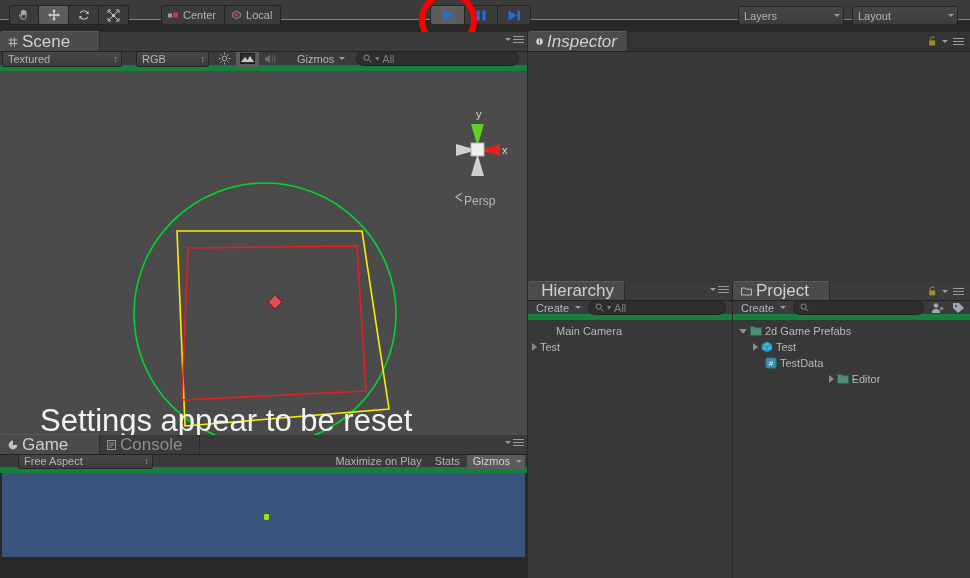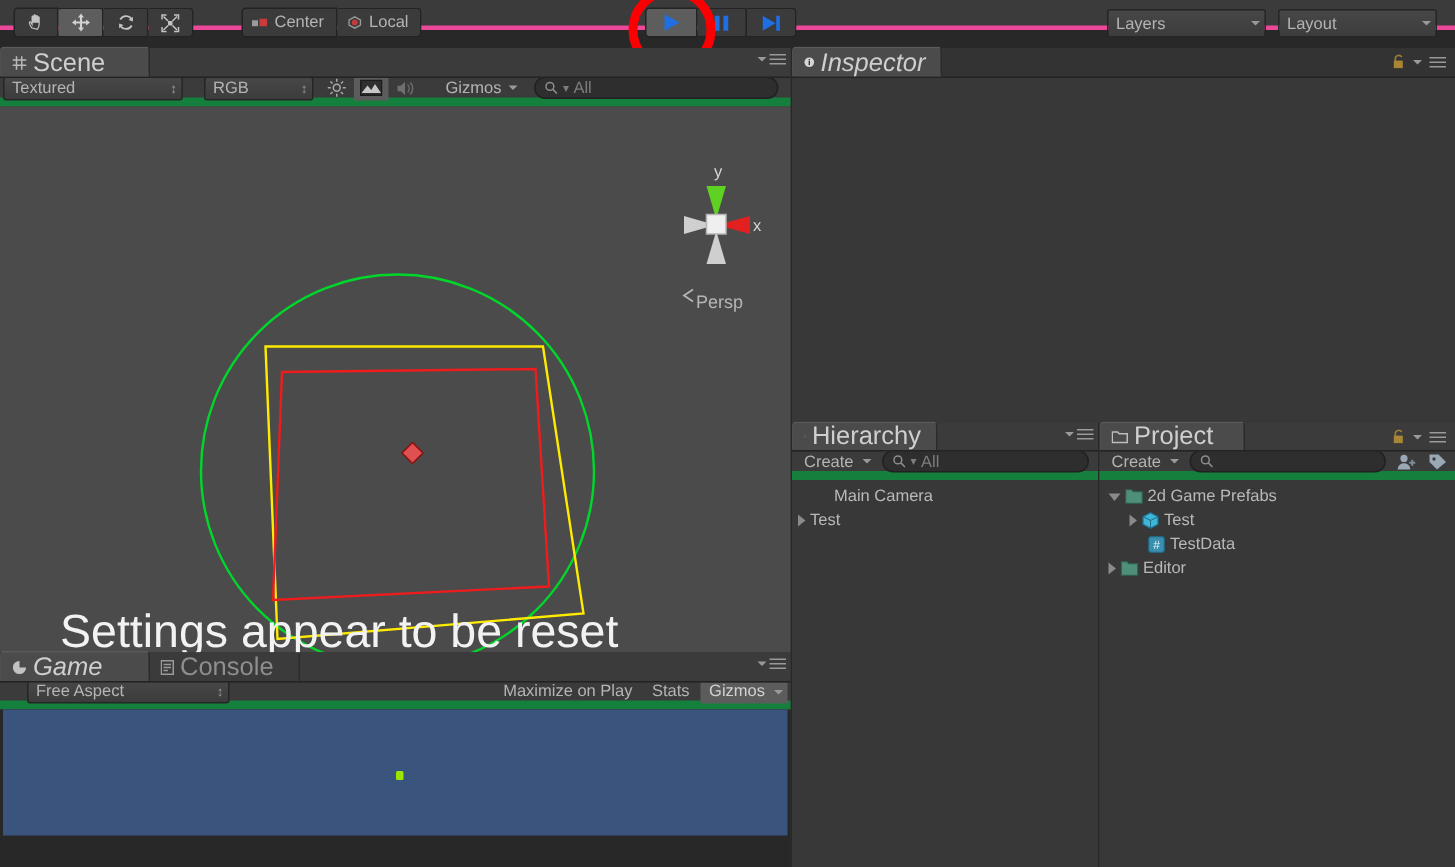--- a/index.html
+++ b/index.html
@@ -77,21 +77,21 @@
   .row { display: flex; align-items: center; height: 16px; padding-left: 4px; gap: 3px; color: #b9b9b9; font-size: 11px; }
   .foldout { width: 0; height: 0; border-top: 4px solid transparent; border-bottom: 4px solid transparent; border-left: 5px solid #8a8a8a; }
   .foldout.open { border-left: 4px solid transparent; border-right: 4px solid transparent; border-top: 5px solid #8a8a8a; border-bottom: none; }
   .spacer { width: 9px; height: 1px; }
 </style>
 </head>
 <body>
 
 <div id="app">
 
-  <div style="position:absolute;left:0;top:0;width:970px;height:20px;background:#3b3b3b;border-bottom:3px solid #ec4899;">
+  <div style="position:absolute;left:0;top:0;width:970px;height:20px;background:#3b3b3b;border-bottom:1px solid #ec4899;">
 
     <div style="position:absolute;left:9px;top:5px;display:flex;">
       <div class="toolbar-btn" style="width:30px;border-radius:3px 0 0 3px;">
         <svg width="14" height="14" viewBox="0 0 14 14">
           <path d="M4 10.5c-.6-1.2-1.4-2.6-1.4-3.4 0-.6.6-.8.9-.3l.9 1.5V3.1c0-.5.8-.5.8 0v3.6h.5V2.3c0-.5.8-.5.8 0v4.4h.5V2.7c0-.5.8-.5.8 0v4h.5V3.6c0-.5.8-.5.8 0v4.6c0 1.6-.6 2.7-1.2 3.3z" fill="none" stroke="#c3c3c3" stroke-width="0.8"></path>
         </svg>
       </div>
       <div class="toolbar-btn active" style="width:30px;border-left:none;">
         <svg width="14" height="14" viewBox="0 0 14 14">
           <path d="M7 1 L9 3.6 H7.7 V6.3 H10.4 V5 L13 7 L10.4 9 V7.7 H7.7 V10.4 H9 L7 13 L5 10.4 H6.3 V7.7 H3.6 V9 L1 7 L3.6 5 V6.3 H6.3 V3.6 H5 Z" fill="#d2d2d2"></path>
@@ -257,21 +257,21 @@
           <path d="M22 97 L16 93 L22 89" fill="none" stroke="#b6b6b6" stroke-width="1.2"></path>
         </svg>
       </div>
 
       <div style="position:absolute;left:40px;top:332px;font-size:31px;color:#f2f2f2;font-family:'Liberation Sans',sans-serif;">Settings appear to be reset</div>
     </div>
   </div>
 
   <div class="panel" style="left:0;top:435px;width:527px;height:143px;border-width:0;">
     <div class="tabstrip" style="height:20px;">
-      <div class="tab sel" style="width:100px;height:20px;font-style:italic;">
+      <div class="tab sel" style="width:100px;height:20px;">
         <svg width="10" height="10" viewBox="0 0 10 10">
           <path d="M5 5 L5 0.6 A4.4 4.4 0 1 0 9.4 5 Z" fill="#c2c2c2"></path>
         </svg>
         <span>Game</span>
       </div>
       <div class="tab" style="width:100px;height:18px;">
         <svg width="9" height="10" viewBox="0 0 9 10">
           <rect x="0.5" y="0.5" width="8" height="9" fill="none" stroke="#9a9a9a"></rect>
           <path d="M2 3h5M2 5h5M2 7h3" stroke="#9a9a9a" stroke-width="0.9"></path>
         </svg>
@@ -457,21 +457,21 @@
 
       <div class="row" style="padding-left:20px;">
         <span class="spacer"></span>
         <svg width="12" height="12" viewBox="0 0 12 12">
           <rect x="0.8" y="0.8" width="10.4" height="10.4" rx="1.6" fill="#3a8fb0" stroke="#24657f" stroke-width="0.8"></rect>
           <text x="6" y="9" text-anchor="middle" fill="#e8f4f8" font-family="Liberation Sans, sans-serif" font-size="8">#</text>
         </svg>
         <span>TestData</span>
       </div>
 
-      <div class="row" style="padding-left:6px;">
+      <div class="row" style="padding-left:6px;justify-content:center;">
         <span class="foldout"></span>
         <svg width="12" height="10" viewBox="0 0 12 10">
           <path d="M0.5 9.5V0.5h4l1 1.3h6V9.5Z" fill="#4f8f7a" stroke="#2f5f52" stroke-width="0.8"></path>
         </svg>
         <span>Editor</span>
       </div>
     </div>
   </div>
 
 </div>

